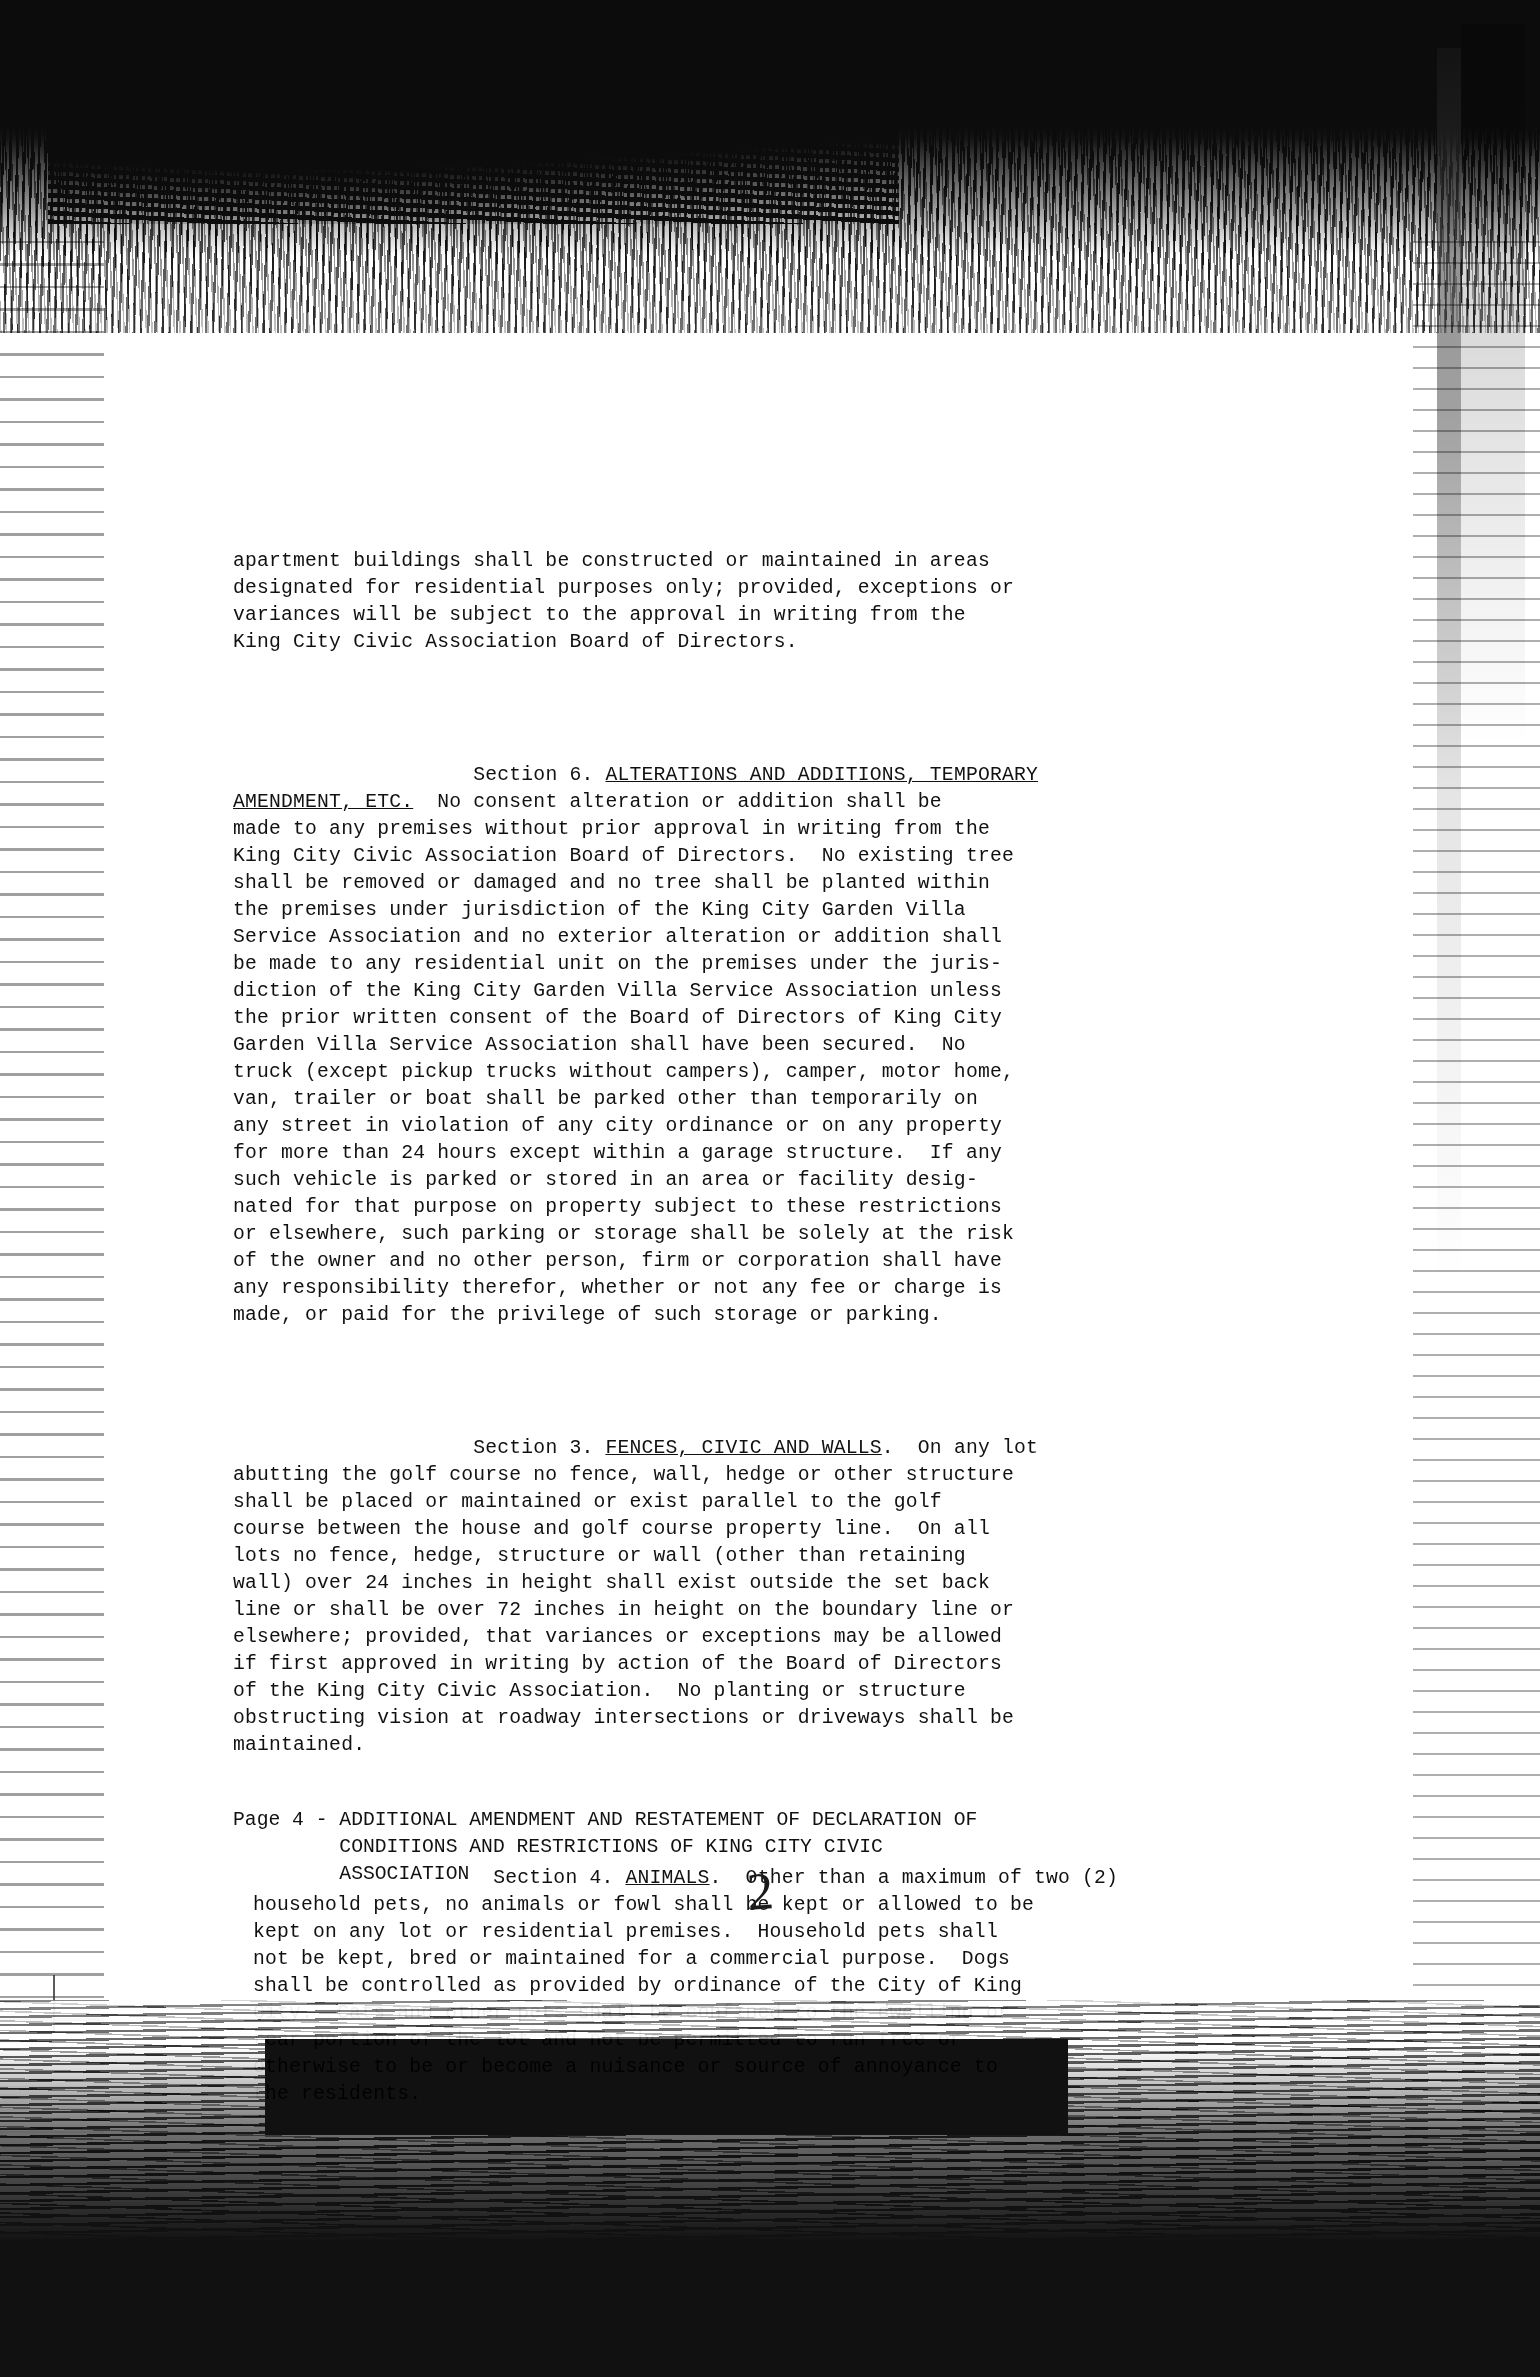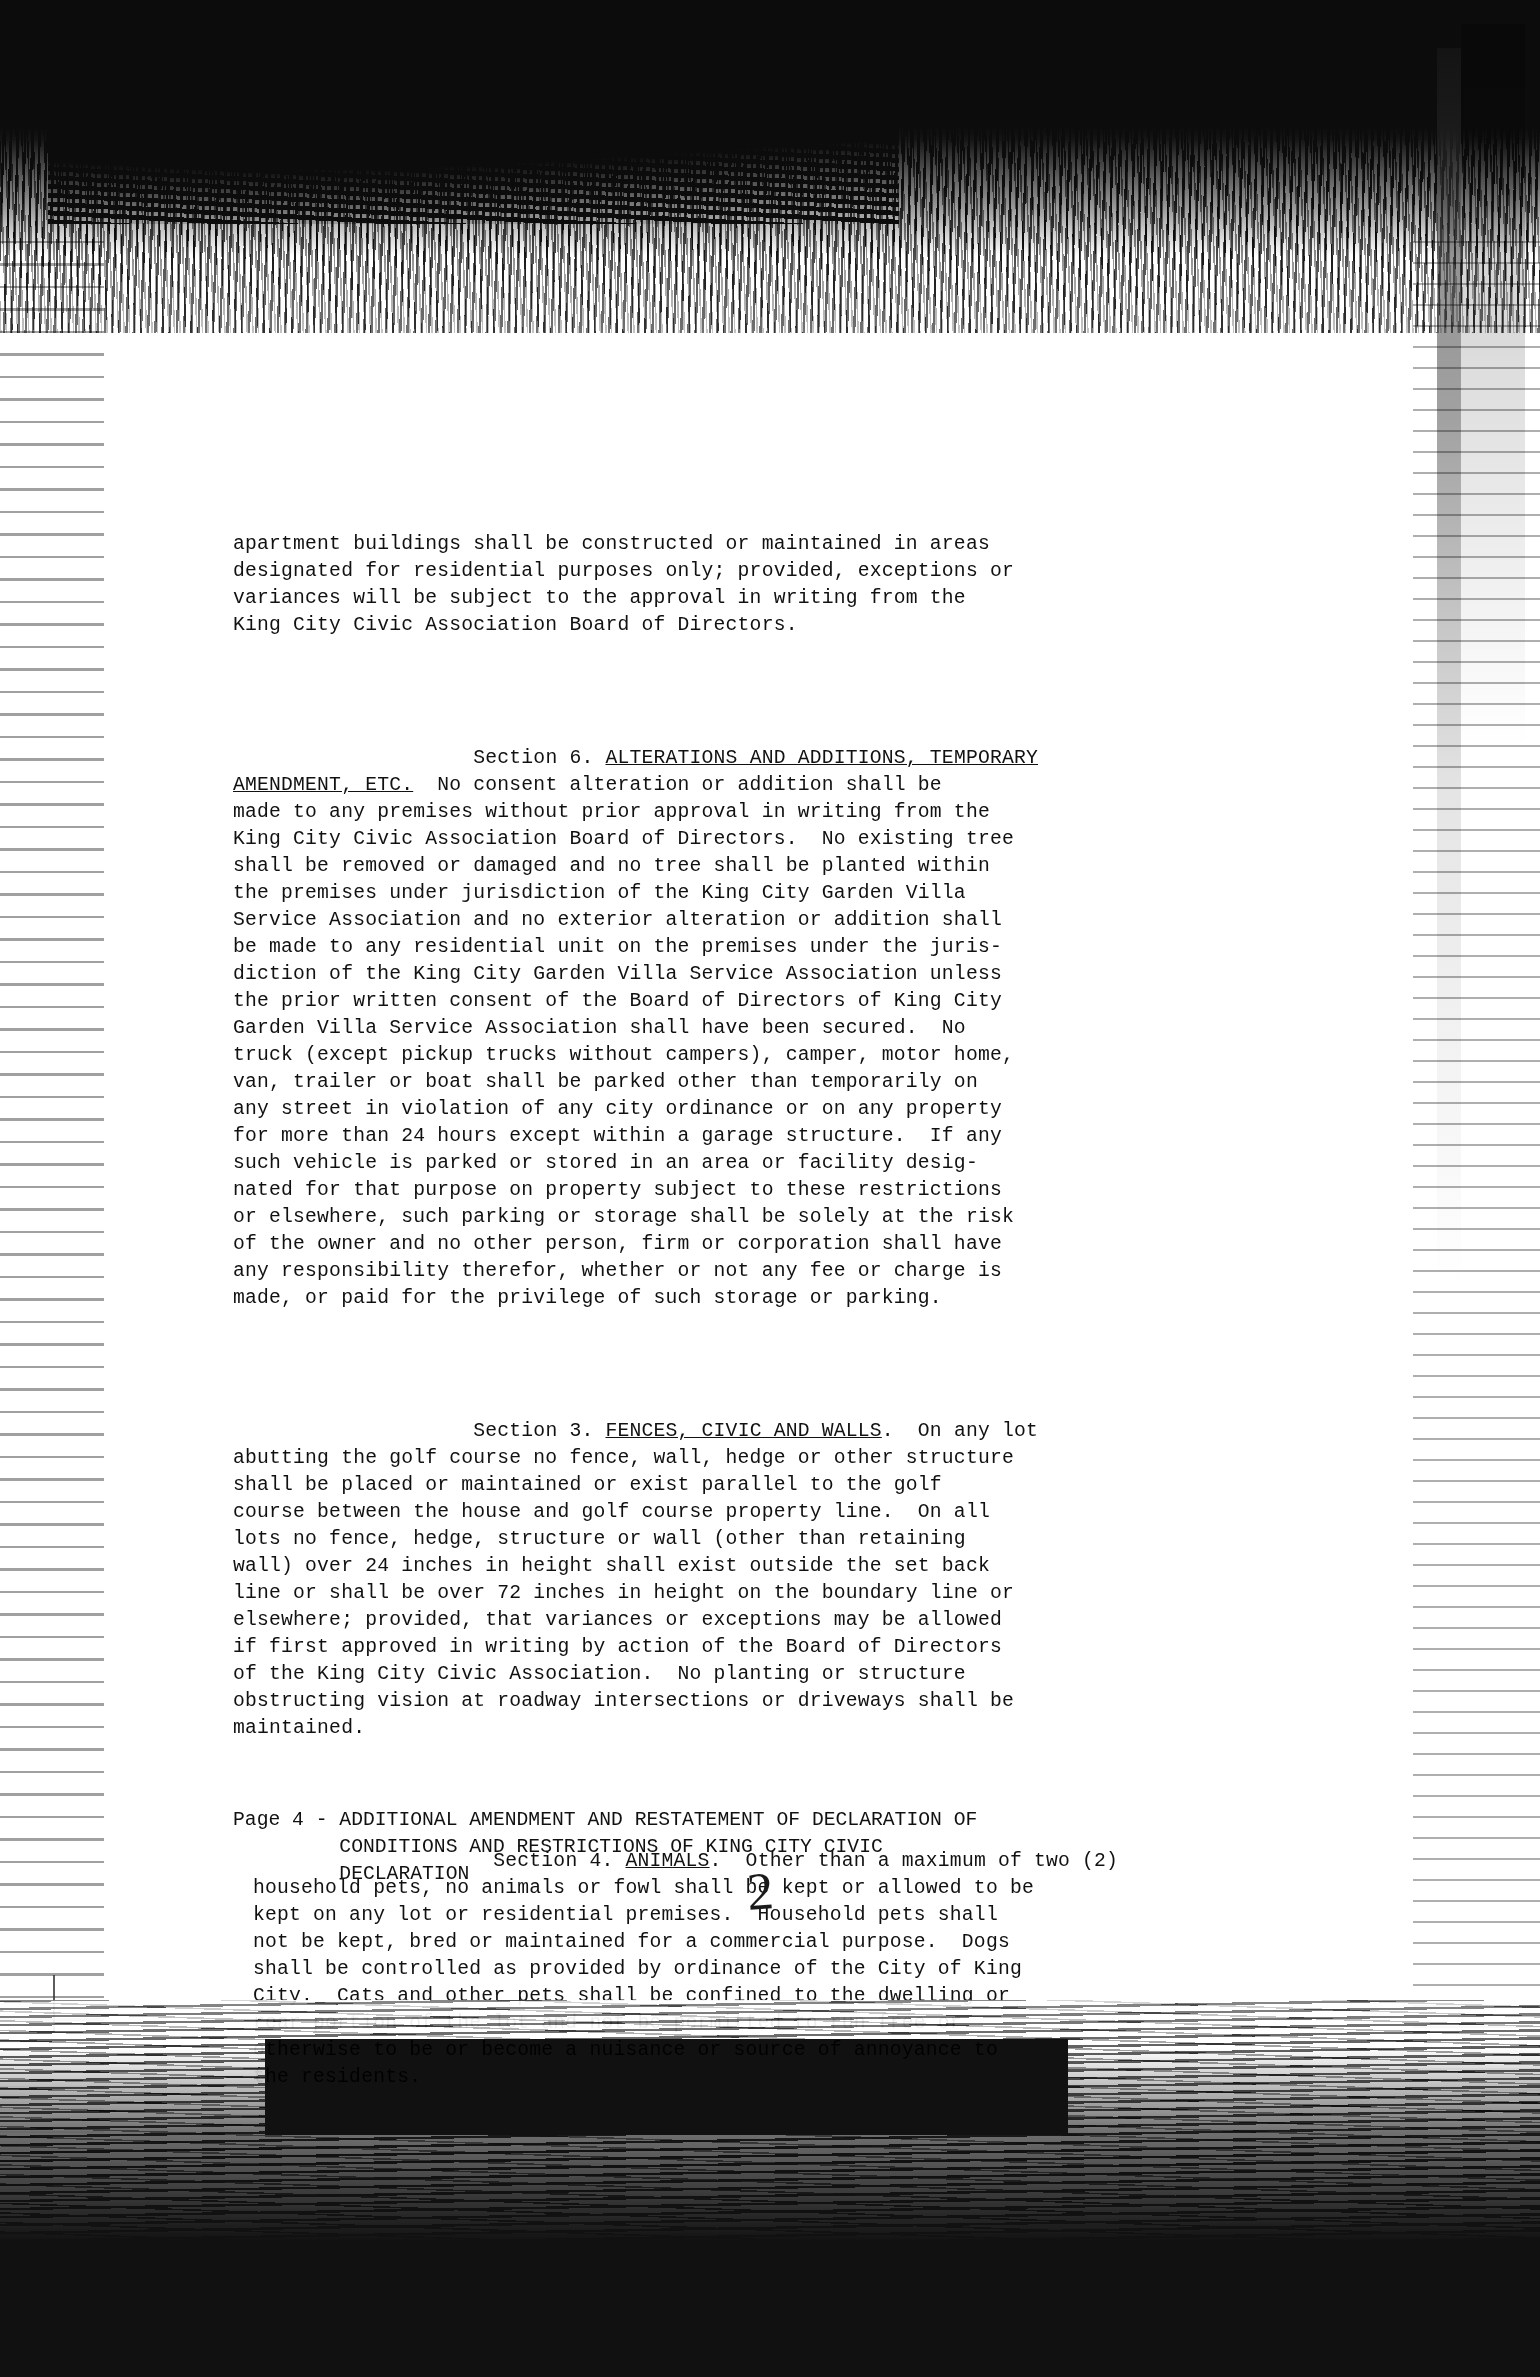--- a/index.html
+++ b/index.html
@@ -93,21 +93,21 @@
     left: 1437px; top: 48px;
     width: 24px; height: 1237px;
     background: linear-gradient(180deg, #1a1a1a 0%, #555 30%, #cfcfcf 60%, #ffffff 100%);
     opacity: 0.55;
   }
 
   
   .doc-body {
     position: absolute;
     left: 233px;
-    top: 450px;
+    top: 467px;
     width: 1068px;
     color: #111111;
     font-size: 19.7px;
     line-height: 27px;
     letter-spacing: 0.2px;
     white-space: pre-wrap;
   }
   .para {
     margin: 0 0 25px 0;
     white-space: pre-wrap;
@@ -202,21 +202,21 @@
 shall be controlled as provided by ordinance of the City of King
 City.  Cats and other pets shall be confined to the dwelling or
 rear portion of the lot and not be permitted to run free or
 otherwise to be or become a nuisance or source of annoyance to
 the residents.</span></p>
 
   </div>
 
   <div class="pagefoot"><span>Page 4 - ADDITIONAL AMENDMENT AND RESTATEMENT OF DECLARATION OF</span>
 <span>         </span><span>CONDITIONS AND RESTRICTIONS OF KING CITY CIVIC</span>
-<span>         </span><span>DECLARATION</span></div>
+<span>         </span><span>ASSOCIATION</span></div>
 
   <div class="pagenum-hand">2</div>
 
   <div class="sig-line"></div>
 
   <div class="scan-noise-bottom"></div>
 
 </div>
 
 

